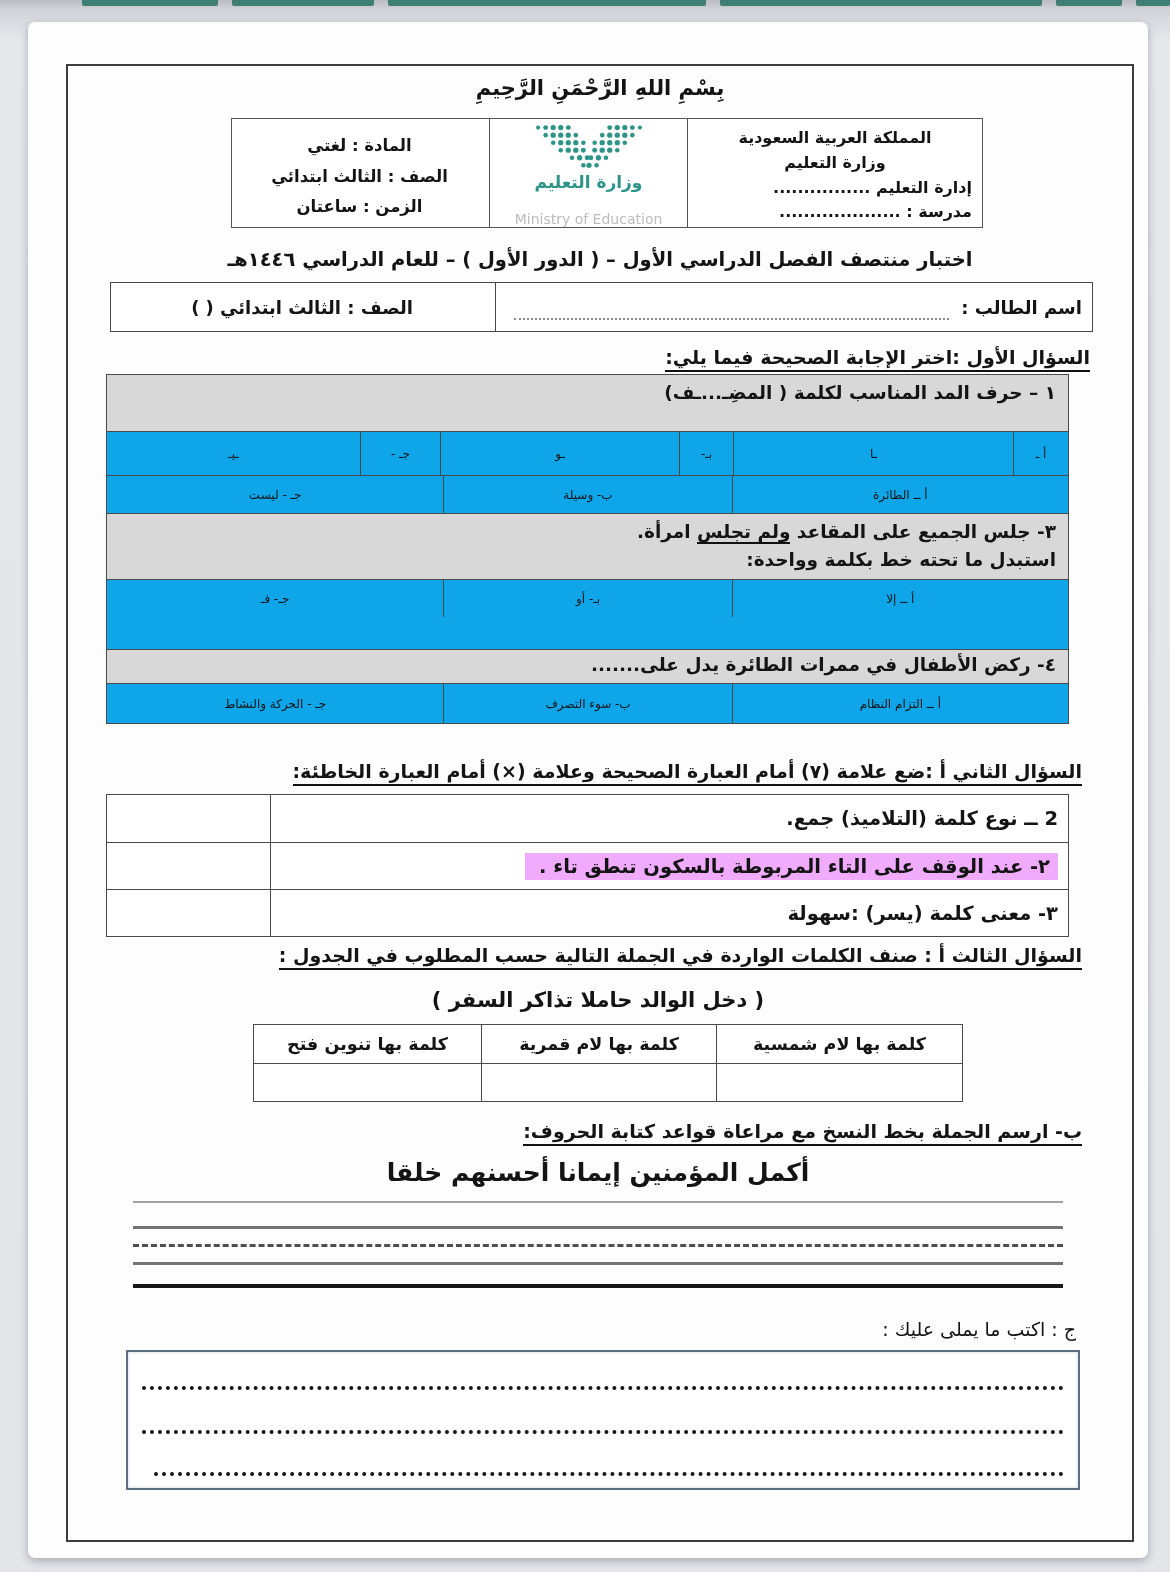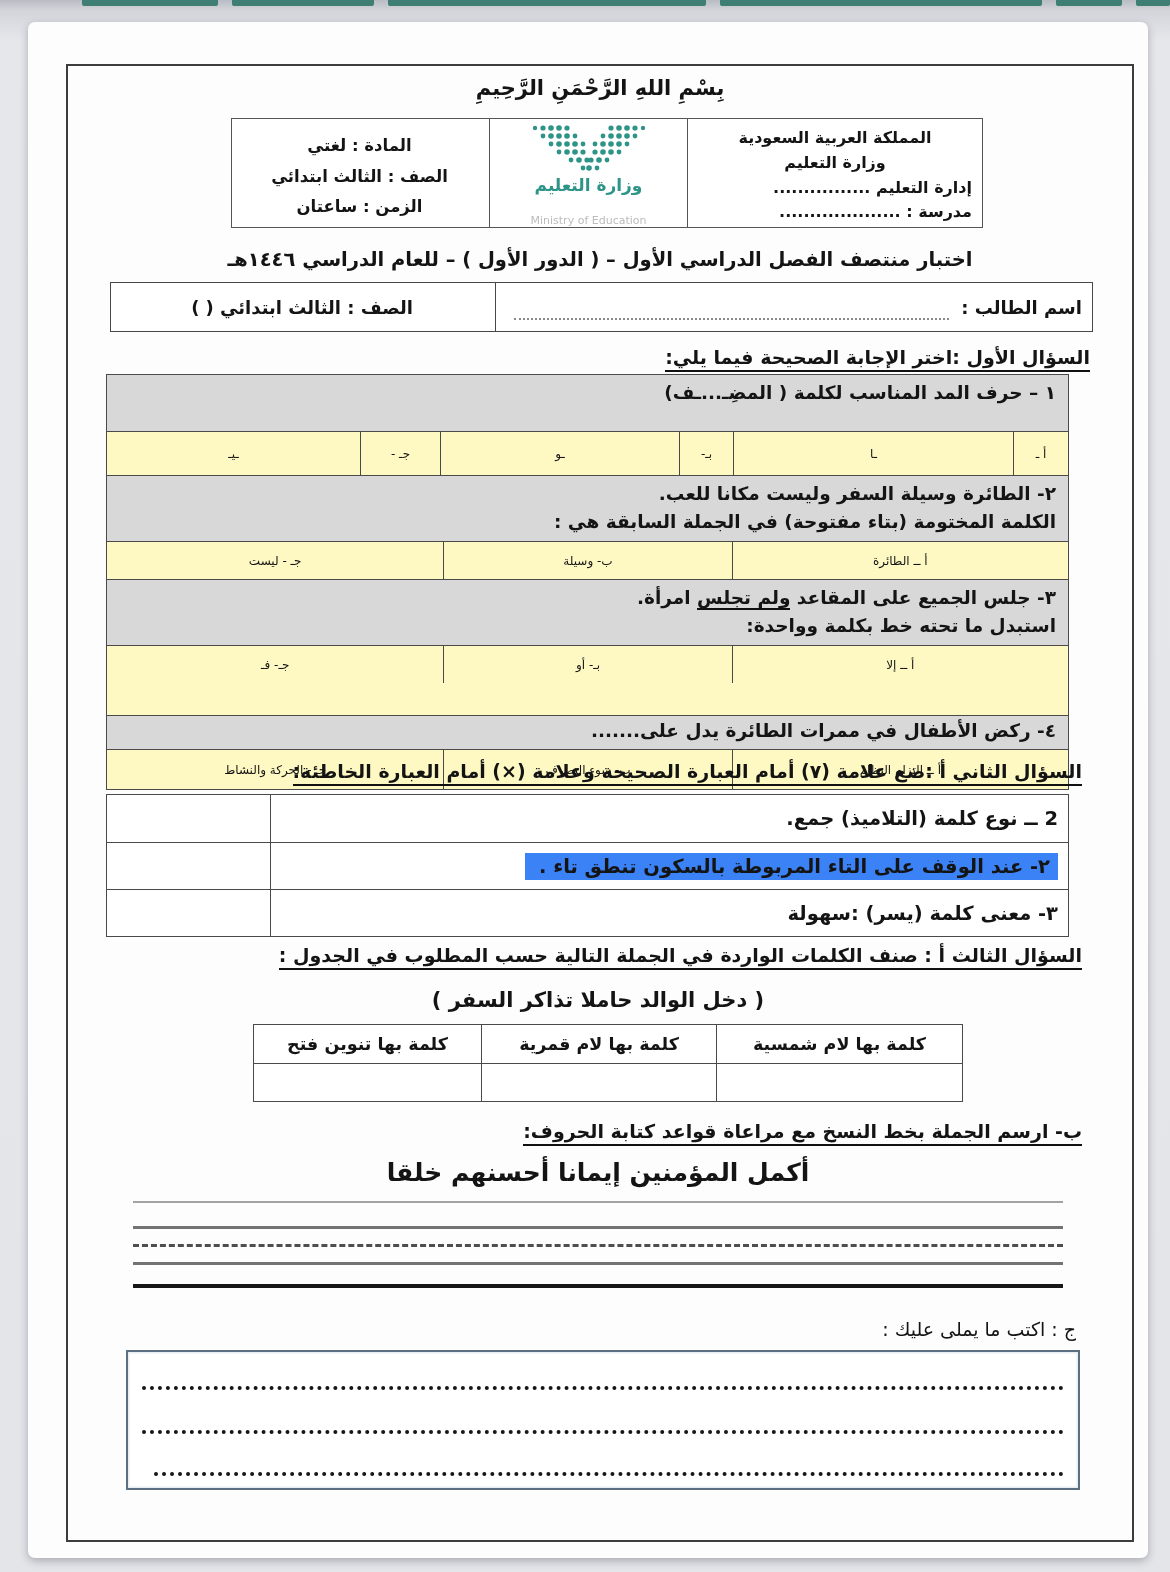--- a/index.html
+++ b/index.html
@@ -18,57 +18,57 @@
 
   .header-table { right:149px; top:52px; width:752px; height:110px; display:grid;
                   grid-template-columns:295px 198px 259px; border:1.5px solid #555; background:#fff; }
   .header-table .hcell { border-left:1.5px solid #555; overflow:hidden; }
   .header-table .hcell:last-child { border-left:none; }
   .kingdom { font-size:16px; font-weight:bold; padding-top:7px; line-height:1.55; }
   .kingdom .c { text-align:center; }
   .kingdom .r { text-align:right; padding-right:10px; letter-spacing:.2px; }
   .logo-cell { display:flex; flex-direction:column; align-items:center; justify-content:center; padding-top:2px; }
   .logo-ar { font-size:17px; font-weight:bold; letter-spacing:1px; margin-top:2px; }
-  .logo-en { font-size:11px; color:#bcbcbc; margin-top:19px; }
+  .logo-en { font-size:14px; color:#bcbcbc; margin-top:19px; }
   .subject { font-size:16.5px; font-weight:bold; text-align:center; padding-top:12px; line-height:1.85; }
 
   .exam-title { top:182px; right:0; width:100%; text-align:center; font-size:19.5px; font-weight:bold; }
 
   .student-table { right:39px; top:216px; width:983px; height:50px; display:grid;
                    grid-template-columns:597px 386px; border:1.5px solid #474747; background:#fff; }
   .st-name { display:flex; align-items:center; padding:0 10px; font-size:18px; font-weight:bold; border-left:1.5px solid #474747; }
   .st-name .dotline { flex:1; border-bottom:2px dotted #8a8a8a; margin:14px 12px 0 8px; height:12px; }
   .st-class { display:flex; align-items:center; justify-content:center; font-size:18px; font-weight:bold; }
 
   .sec-title { font-size:19px; font-weight:bold; }
   .sec-title .u { border-bottom:2.5px solid #111; padding-bottom:2px; }
 
   .s1-title { top:280px; right:42px;text-align:right; }
 
-  .qtable { right:63px; top:308px; width:963px; border:1.5px solid #4a4a4a; background:#fef9c3; }
+  .qtable { right:63px; top:308px; width:963px; border:1.5px solid #4a4a4a; background:#0ea5e9; }
   .qrow { border-top:1.5px solid #4a4a4a; }
   .qtable > .qrow:first-child { border-top:none; }
   .gray { background:#d8d8d8; }
   .qtext { font-size:18.5px; font-weight:bold; padding:7px 12px 0 0; }
   .qtext .uw { border-bottom:2.5px solid #111; }
   .optrow { display:grid; }
   .optrow .cell { display:flex; align-items:center; justify-content:center;
                   font-size:12px; font-weight:normal; border-left:1.5px solid #4a4a4a; }
   .optrow .cell:last-child { border-left:none; }
   .optrow6 { grid-template-columns:55px 280px 54px 239px 80px 1fr; height:44px; }
   .optrow3 { grid-template-columns:35% 30% 35%; }
   .h56{height:56px;} .h66{height:66px;} .h38{height:38px;} .h34{height:34px;margin-top:32px;} .h40{height:40px;}
 
   .s2-title { top:694px; right:50px; }
   .s2-table { right:63px; top:728px; width:963px; border:1.5px solid #4a4a4a; background:#fff; }
   .s2-row { display:grid; grid-template-columns:1fr 163px; height:47px; border-top:1.5px solid #4a4a4a; }
   .s2-table .s2-row:first-child { border-top:none; }
   .s2-stm { border-left:1.5px solid #4a4a4a; display:flex; align-items:center; padding-right:10px;
             font-size:19.5px; font-weight:bold; }
-  .s2-stm .hl { background:#3b82f6; padding:2px 8px 2px 14px; }
+  .s2-stm .hl { background:#f0abfc; padding:2px 8px 2px 14px; }
   .s2-ans { }
 
   .s3-title { top:878px; right:50px; }
   .s3-sentence { top:922px; right:64px; width:940px; text-align:center; font-size:21px; font-weight:bold; }
   .s3-table { right:169px; top:958px; width:710px; border:1.5px solid #4a4a4a; background:#fff; }
   .s3-head { display:grid; grid-template-columns:246px 235px 1fr; height:38px; }
   .s3-head .cell { display:flex; align-items:center; justify-content:center;
                    font-size:17.5px; font-weight:bold; border-left:1.5px solid #4a4a4a; }
   .s3-head .cell:last-child { border-left:none; }
   .s3-empty { display:grid; grid-template-columns:246px 235px 1fr; height:38px; border-top:1.5px solid #4a4a4a; }
@@ -199,24 +199,20 @@
         </div>
         <div class="qrow optrow optrow6">
           <div class="cell">أ ـ</div>
           <div class="cell">ـا</div>
           <div class="cell">بـ-</div>
           <div class="cell">ـو</div>
           <div class="cell">جـ -</div>
           <div class="cell">ـيـ</div>
         </div>
 
-        <div class="qrow gray h66">
-          <div class="qtext">٢- الطائرة وسيلة السفر وليست مكانا للعب.</div>
-          <div class="qtext ln2">الكلمة المختومة (بتاء مفتوحة) في الجملة السابقة هي :</div>
-        </div>
         <div class="qrow optrow optrow3 h38">
           <div class="cell">أ ــ الطائرة</div>
           <div class="cell">ب- وسيلة</div>
           <div class="cell">جـ - ليست</div>
         </div>
 
         <div class="qrow gray h66">
           <div class="qtext"><span>٣- جلس الجميع على المقاعد </span><span class="uw">ولم تجلس</span><span> امرأة.</span></div>
           <div class="qtext ln2">استبدل ما تحته خط بكلمة وواحدة:</div>
         </div>

